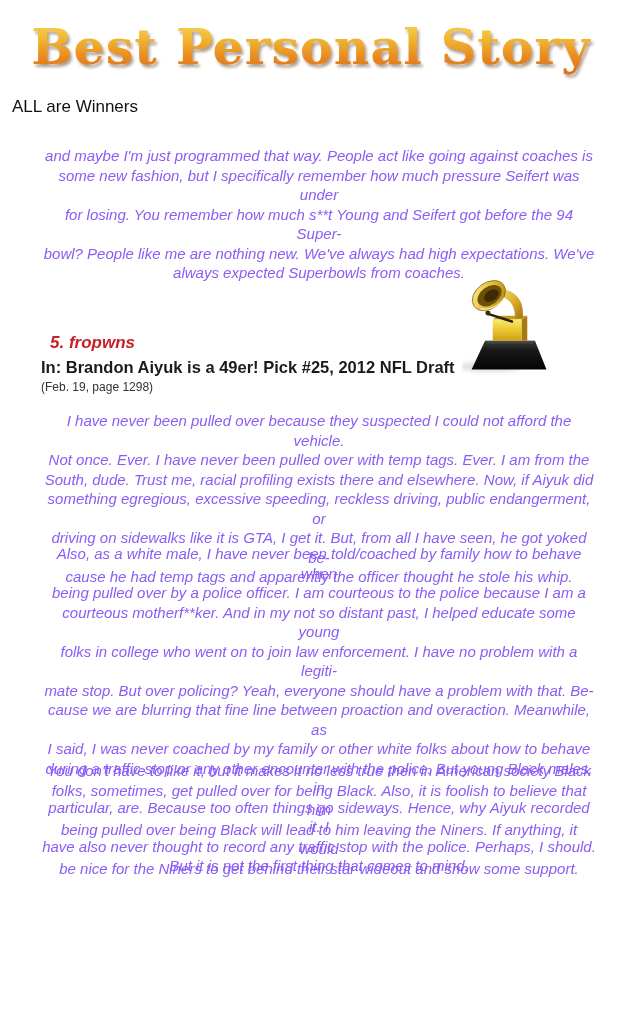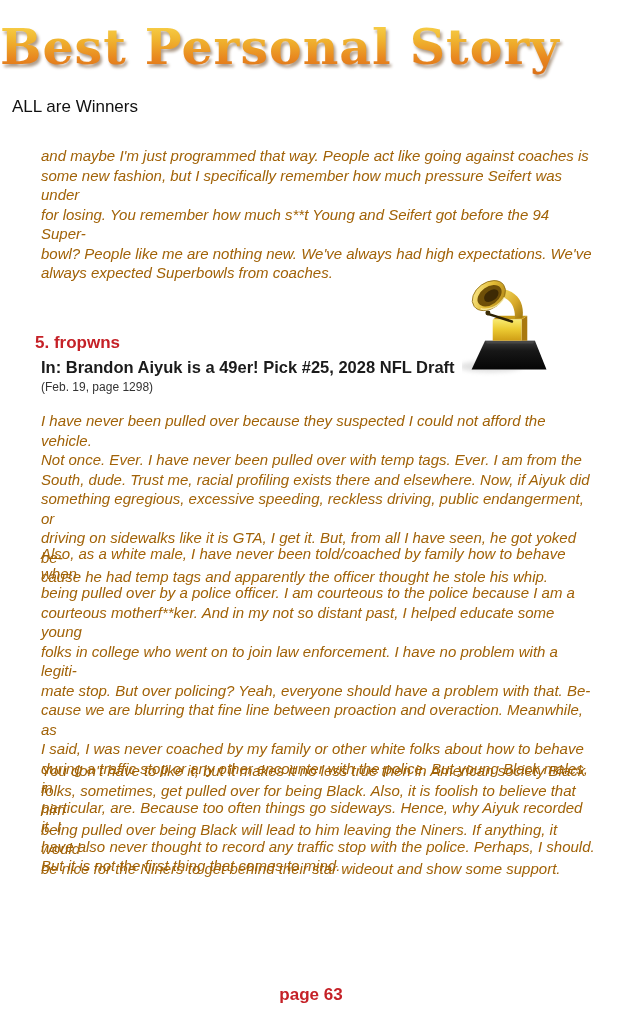--- a/index.html
+++ b/index.html
@@ -9,21 +9,21 @@
     height: 1024px;
     background: #ffffff;
     overflow: hidden;
     font-family: "Liberation Sans", sans-serif;
   }
   .award-title {
     position: absolute;
     top: 18px;
     left: 0;
     width: 622px;
-    text-align: left;
+    text-align: center;
     font-family: "DejaVu Serif", serif;
     font-weight: bold;
     font-size: 49px;
     letter-spacing: 1px;
     background: linear-gradient(180deg, #f8d44c 8%, #f0b42f 38%, #e8861f 70%, #d96e16 100%);
     -webkit-background-clip: text;
     background-clip: text;
     -webkit-text-fill-color: transparent;
     filter: drop-shadow(2px 3px 1.5px rgba(80, 40, 0, 0.45));
     white-space: nowrap;
@@ -39,34 +39,36 @@
     color: #111111;
     padding-left: 12px;
   }
   .body-para {
     position: absolute;
     left: 41px;
     width: 556px;
     font-style: italic;
     font-size: 15px;
     line-height: 19.5px;
-    color: #a16207;
+    color: #8b5cf6;
     white-space: pre-line;
+    text-align: center;
   }
   .para-intro { top: 146px; }
   .para-q1 { top: 411px; }
   .para-q2 { top: 544px; }
   .para-q3 { top: 761px; }
   .entry-rank {
     position: absolute;
-    left: 35px;
+    left: 50px;
     top: 333px;
     font-weight: bold;
     font-size: 17px;
     color: #c52127;
+    font-style: italic;
   }
   .entry-thread {
     position: absolute;
     left: 41px;
     top: 358px;
     font-weight: bold;
     font-size: 16.5px;
     color: #1b1b1b;
   }
   .entry-date {
@@ -147,21 +149,21 @@
     <g transform="rotate(-36 28 30)">
       <ellipse cx="28" cy="30" rx="19" ry="13.5" fill="url(#bellRim)" stroke="#8d6a0e" stroke-width="0.8"></ellipse>
       <ellipse cx="28.5" cy="30.5" rx="14" ry="9.3" fill="#6e4f08"></ellipse>
       <ellipse cx="30" cy="31.5" rx="8.5" ry="5.4" fill="#3d2a04"></ellipse>
       <path d="M 13,36 A 19 13.5 0 0 0 40,41" fill="none" stroke="#fdf3b0" stroke-width="1.6" opacity="0.8"></path>
     </g>
   </svg>
 
   <div class="entry-rank">5. fropwns</div>
 
-  <div class="entry-thread">In: Brandon Aiyuk is a 49er! Pick #25, 2028 NFL Draft</div>
+  <div class="entry-thread">In: Brandon Aiyuk is a 49er! Pick #25, 2012 NFL Draft</div>
 
   <div class="entry-date">(Feb. 19, page 1298)</div>
 
   <div class="body-para para-q2">Also, as a white male, I have never been told/coached by family how to behave when
 being pulled over by a police officer. I am courteous to the police because I am a
 courteous motherf**ker. And in my not so distant past, I helped educate some young
 folks in college who went on to join law enforcement. I have no problem with a legiti-
 mate stop. But over policing? Yeah, everyone should have a problem with that. Be-
 cause we are blurring that fine line between proaction and overaction. Meanwhile, as
 I said, I was never coached by my family or other white folks about how to behave
@@ -175,15 +177,14 @@
 South, dude. Trust me, racial profiling exists there and elsewhere. Now, if Aiyuk did
 something egregious, excessive speeding, reckless driving, public endangerment, or
 driving on sidewalks like it is GTA, I get it. But, from all I have seen, he got yoked be-
 cause he had temp tags and apparently the officer thought he stole his whip.</div>
 
   <div class="body-para para-q3">You don't have to like it, but it makes it no less true then in American society Black
 folks, sometimes, get pulled over for being Black. Also, it is foolish to believe that him
 being pulled over being Black will lead to him leaving the Niners. If anything, it would
 be nice for the Niners to get behind their star wideout and show some support.</div>
 
-  <div class="page-number">page 63</div>
 
 </div>
 
 </body></html>

